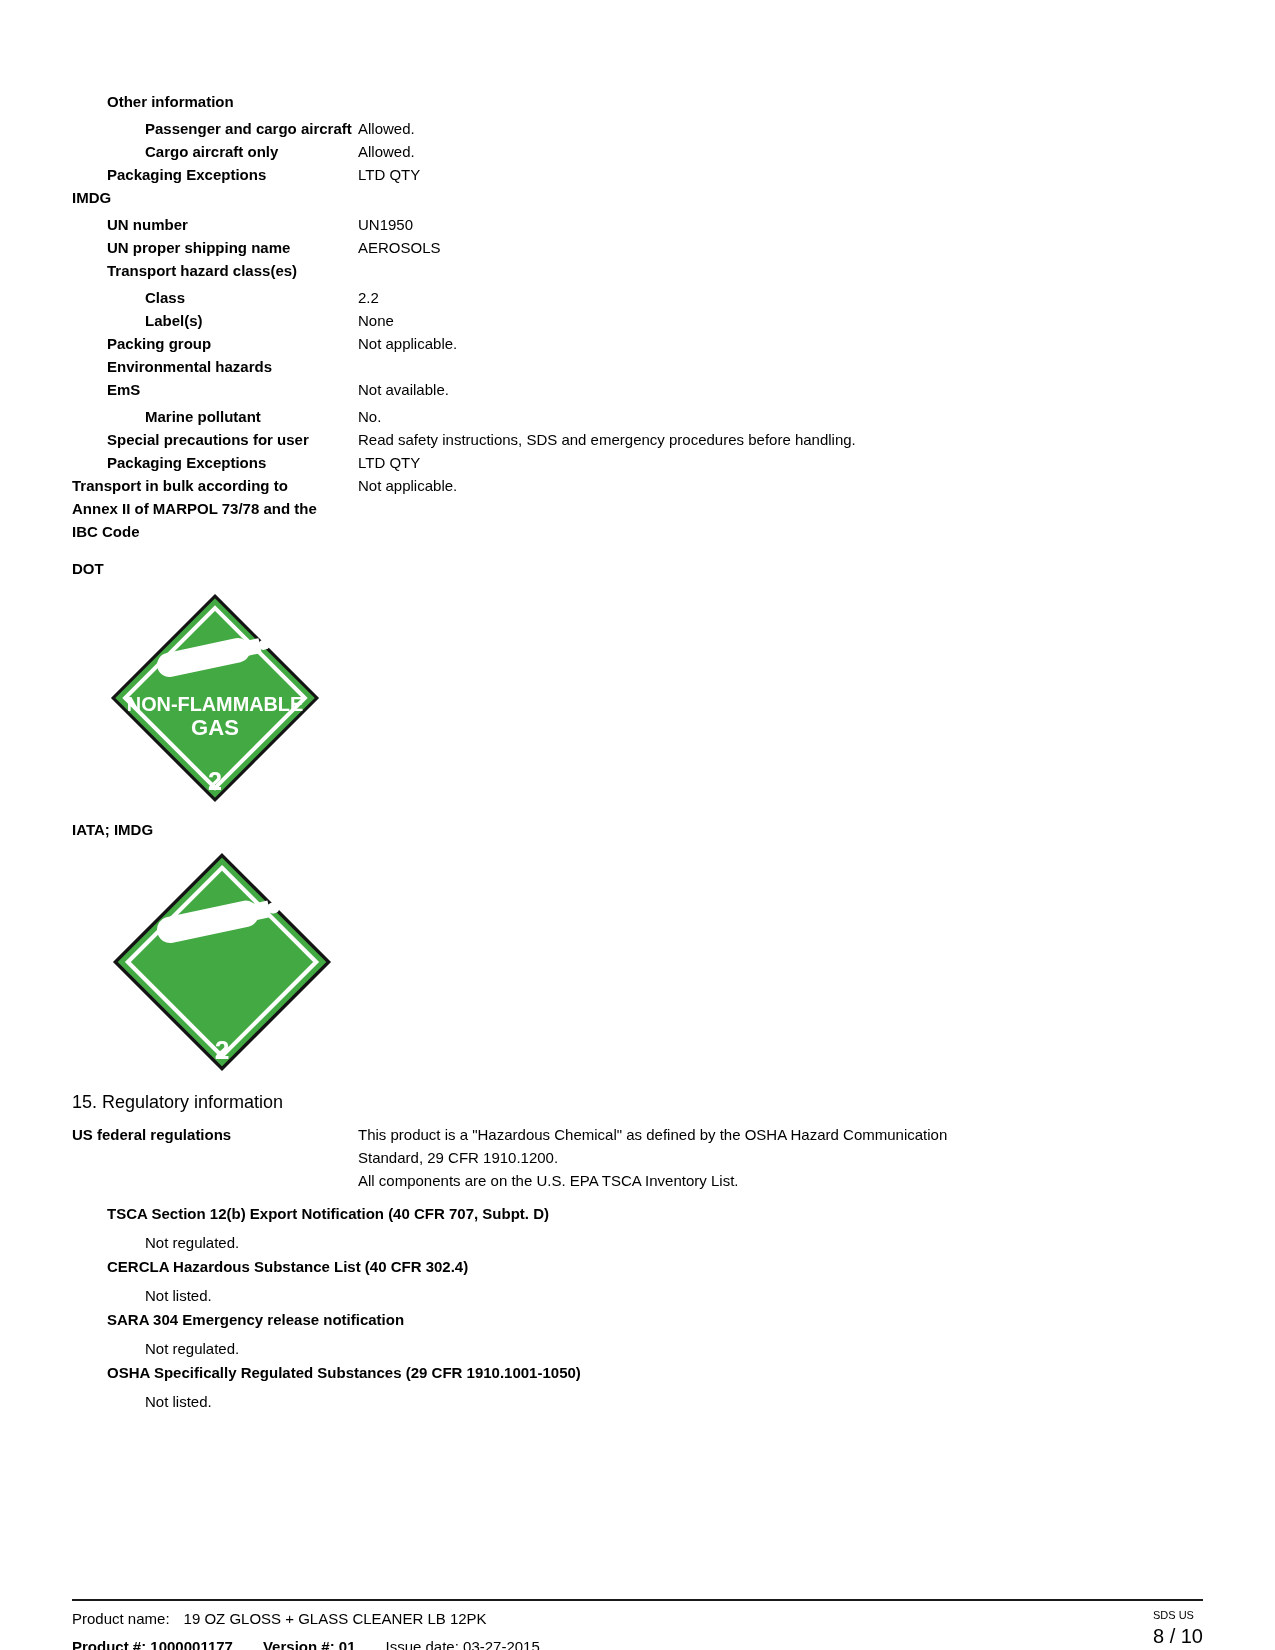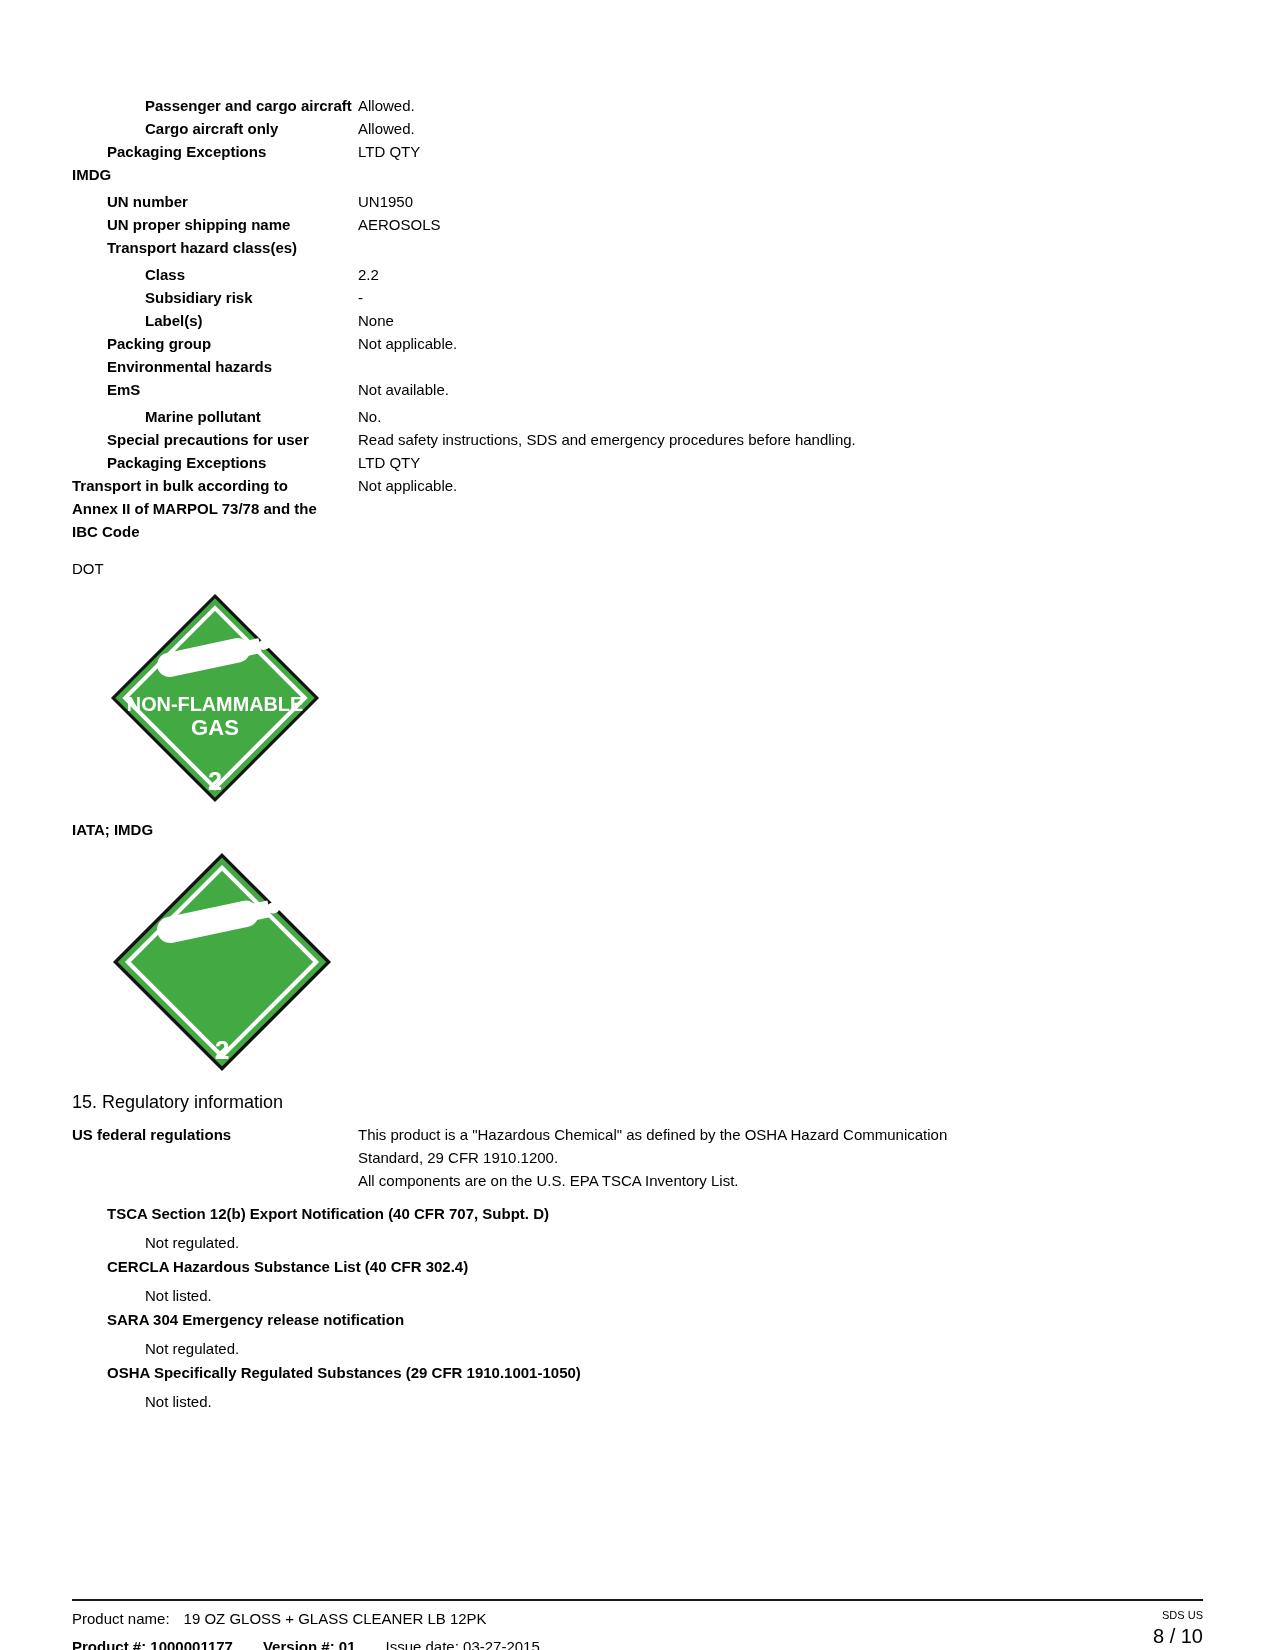--- a/index.html
+++ b/index.html
@@ -13,21 +13,21 @@
 
   
   .row { display:flex; align-items:flex-start; }
   .lbl { flex:0 0 286px; font-weight:bold; }
   .lbl.i1 { padding-left:35px; }
   .lbl.i2 { padding-left:73px; }
   .lbl.narrow span { display:block; max-width:256px; }
   .val { flex:1 1 auto; }
   .gap { margin-top:4px; }
 
-  .dot-heading { margin-top:14px; font-weight:normal; }
+  .dot-heading { margin-top:14px; font-weight:bold; }
   .iata-heading { margin-top:10px; font-weight:bold; }
 
   .placard-wrap { margin:8px 0 0 38px; width:210px; height:220px; }
   .placard-wrap.second { margin-left:40px; width:220px; height:226px; }
   .placard-wrap svg { width:100%; height:100%; display:block; }
   .placard-text { fill:#ffffff; font-weight:bold; text-anchor:middle;
                   font-family:"Liberation Sans","DejaVu Sans",sans-serif; }
   .placard-line1 { font-size:10px; }
   .placard-line2 { font-size:10.5px; }
   .placard-num  { font-size:12px; }
@@ -41,29 +41,33 @@
   .reg-status { padding-left:73px; margin:6px 0 1px 0; }
   .reg-block-first { margin-top:10px; }
 
   .footer { position:absolute; left:72px; right:72px; top:1599px;
             border-top:2px solid #1a1a1a; }
   .footer-inner { display:flex; justify-content:space-between; align-items:flex-start; }
   .footer-left .f-row1 { margin-top:6px; }
   .footer-left .f-row2 { margin-top:5px; }
   .footer-left .f-val { margin-left:14px; }
   .footer-left .f-seg { margin-right:30px;font-weight:bold; }
-  .footer-right { text-align:right; }
+  .footer-right { }
   .footer-right .sds { margin-top:7px; font-size:11px; line-height:14px; }
   .footer-right .pg  { margin-top:5px; font-size:20px; line-height:18px; }
 </style>
 </head>
 <body>
 
 <div class="content">
 
+  <div class="row">
+    <div class="lbl i1">Other information</div>
+    <div class="val"></div>
+  </div>
   <div class="row gap">
     <div class="lbl i2">Passenger and cargo aircraft</div>
     <div class="val">Allowed.</div>
   </div>
   <div class="row">
     <div class="lbl i2">Cargo aircraft only</div>
     <div class="val">Allowed.</div>
   </div>
   <div class="row">
     <div class="lbl i1">Packaging Exceptions</div>
@@ -81,24 +85,20 @@
     <div class="lbl i1">UN proper shipping name</div>
     <div class="val">AEROSOLS</div>
   </div>
   <div class="row">
     <div class="lbl i1">Transport hazard class(es)</div>
     <div class="val"></div>
   </div>
   <div class="row gap">
     <div class="lbl i2">Class</div>
     <div class="val">2.2</div>
-  </div>
-  <div class="row">
-    <div class="lbl i2">Subsidiary risk</div>
-    <div class="val">-</div>
   </div>
   <div class="row">
     <div class="lbl i2">Label(s)</div>
     <div class="val">None</div>
   </div>
   <div class="row">
     <div class="lbl i1">Packing group</div>
     <div class="val">Not applicable.</div>
   </div>
   <div class="row">

